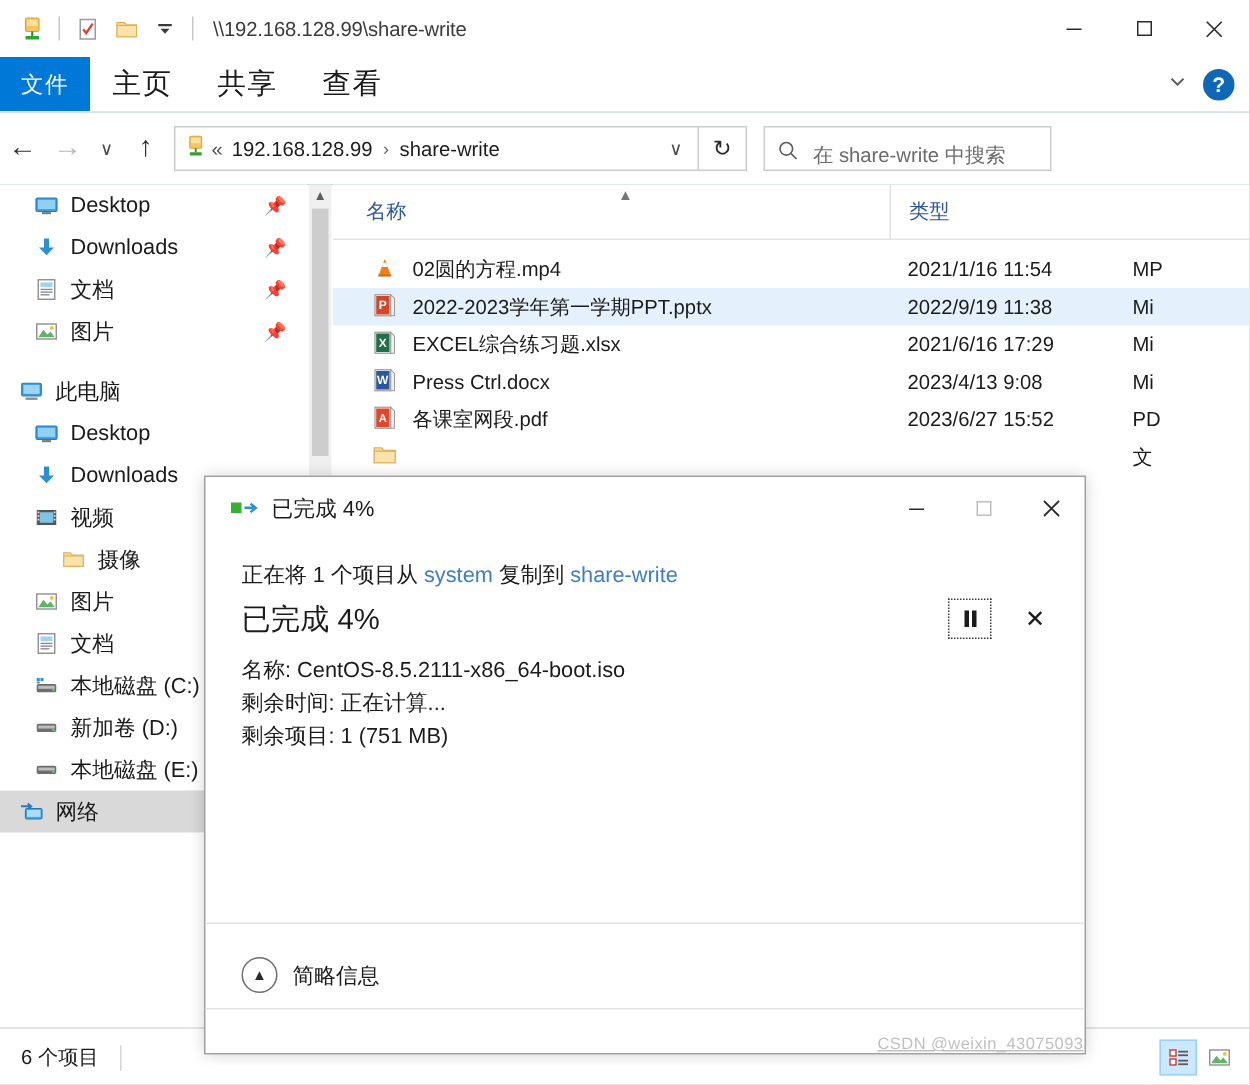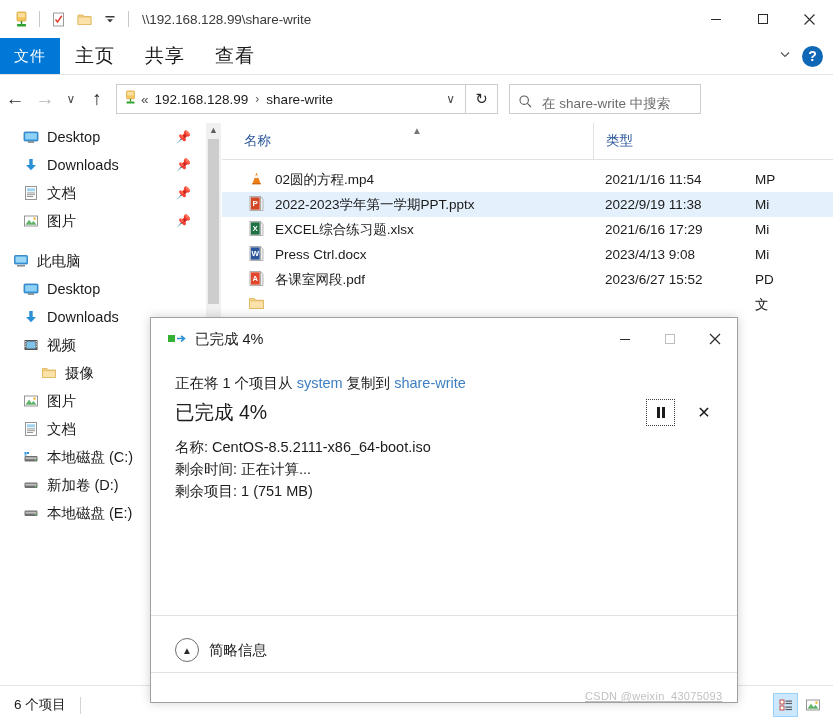--- a/index.html
+++ b/index.html
@@ -162,21 +162,21 @@
     display: flex; align-items: center;
   }
   .status-text { font-size: 13.5px; color: #1b1b1b; padding-left: 14px; }
   .status-sep { width: 1px; height: 17px; background: #d4d4d4; margin-left: 14px; }
   .viewbtns { margin-left: auto; display: flex; align-items: center; gap: 2px; padding-right: 8px; }
   .viewbtn { width: 25px; height: 24px; display: flex; align-items: center; justify-content: center; }
   .viewbtn.active { background: #cce8ff; border: 1px solid #99d1ff; box-sizing: border-box; }
 
   
   .dialog {
-    position: absolute; left: 150px; top: 317px; width: 588px; height: 386px;
+    position: absolute; left: 136px; top: 317px; width: 588px; height: 386px;
     background: #ffffff; border: 1px solid #a0a0a0;
     box-shadow: 0 0 10px rgba(0,0,0,0.18);
     box-sizing: border-box;
   }
   .dlg-title {
     height: 42px; display: flex; align-items: center; padding-left: 16px;
   }
   .dlg-title-ico { width: 20px; height: 16px; position: relative; margin-right: 8px; }
   .dlg-title-text { font-size: 14.5px; color: #1b1b1b; }
   .dlg-winbtns { margin-left: auto; display: flex; height: 42px; }
@@ -515,20 +515,30 @@
         <span class="nav-ico">
           <svg width="16" height="16" viewBox="0 0 16 16">
               <rect x="1.5" y="5.5" width="13" height="5.5" rx="1.2" fill="#6e6e6e"></rect>
               <rect x="2.5" y="6.7" width="11" height="2" fill="#bdbdbd"></rect>
               <circle cx="12.6" cy="9.6" r="0.8" fill="#5ed65e"></circle>
             </svg>
         </span>
         <span>本地磁盘 (E:)</span>
       </div>
 
+      <div class="nav-item root selected">
+        <span class="nav-ico">
+          <svg width="16" height="16" viewBox="0 0 16 16">
+              <rect x="4" y="6" width="11" height="7" rx="1" fill="#4ca8e0" stroke="#2a7ab8" stroke-width="0.8"></rect>
+              <rect x="5" y="7" width="9" height="4.6" fill="#a8dcf7"></rect>
+              <path d="M1 4.5 L7.5 4.5 M5.5 2.7 L7.8 4.6 L5.5 6.4" stroke="#1f7ec4" stroke-width="1.3" fill="none"></path>
+            </svg>
+        </span>
+        <span>网络</span>
+      </div>
     </div>
 
     <div class="nav-scroll">
       <div class="arrow-up">▲</div>
       <div class="thumb"></div>
     </div>
 
     <div class="listpane">
       <div class="colhead">
         <div class="col name">

